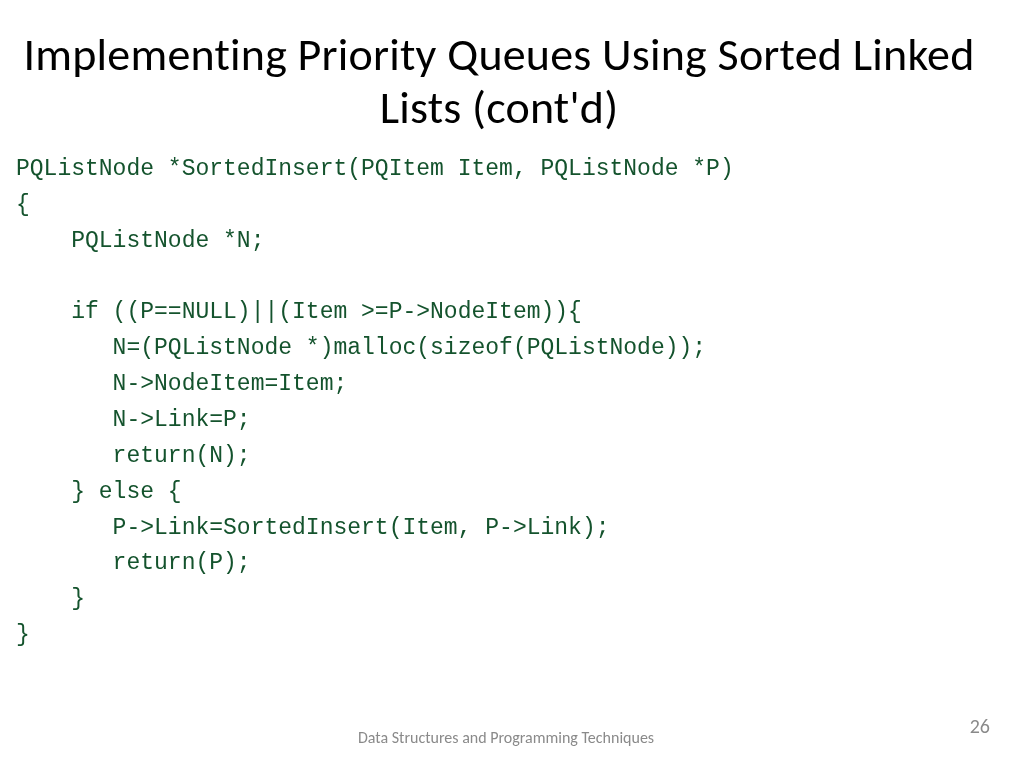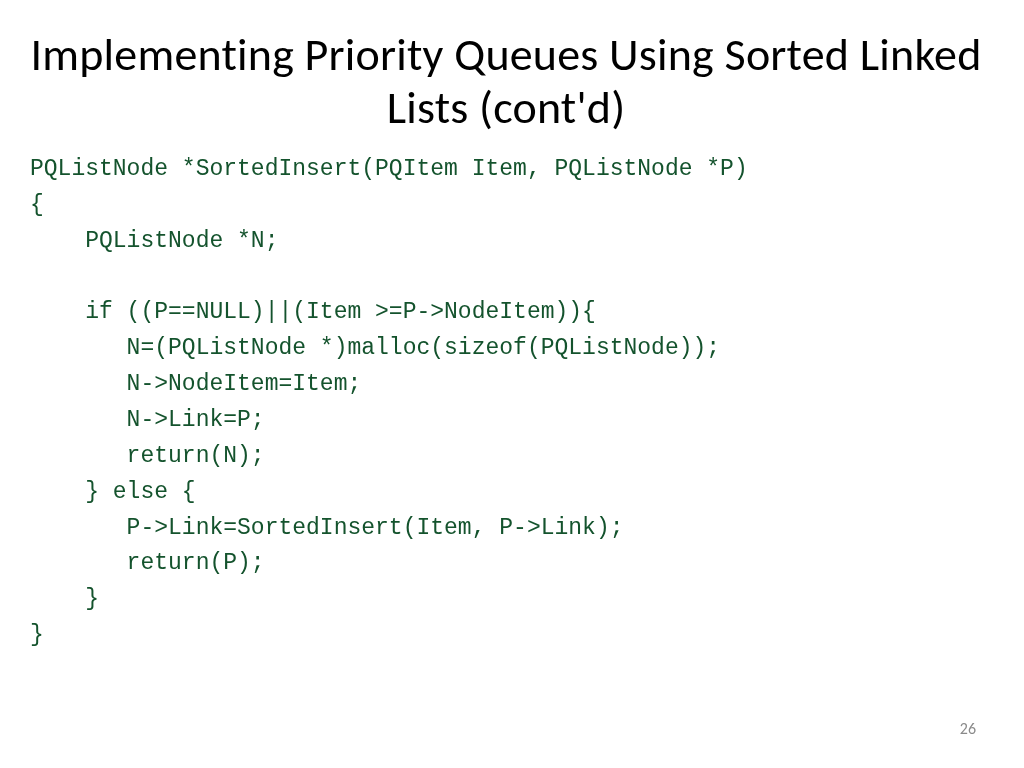--- a/index.html
+++ b/index.html
@@ -1,36 +1,40 @@
 <!DOCTYPE html>
 <html><head>
 <meta charset="utf-8">
 <style>
   * { margin: 0; padding: 0; box-sizing: border-box; }
   html, body { width: 1024px; height: 768px; background: #ffffff; font-family: Calibri, Arial, sans-serif; color: #000; }
-  .slide { width: 1012px; height: 768px; position: relative; padding: 28px 30px 0 30px; }
+  .slide { width: 1012px; height: 768px; position: relative; padding: 28px 30px 0 16px; }
   .title { font-size: 46px; line-height: 1.15; text-align: center; font-weight: 400; letter-spacing: 0.2px; margin-bottom: 18px; }
   .code { font-family: "Courier New", Courier, monospace; font-size: 23px; line-height: 1.56; white-space: pre; color: #14532d; }
   .footer { position: absolute; bottom: 20px; left: 0; width: 100%; text-align: center; }
   .footer-text { font-size: 16px; color: #8a8a8a; line-height: 1.25; display: inline-block; }
-  .pagenum { position: absolute; right: 36px; bottom: 30px; font-size: 16px; color: #8a8a8a; }
+  .pagenum { position: absolute; right: 22px; bottom: 30px; font-size: 20px; color: #8a8a8a; }
 </style>
 </head>
 <body>
 
 <div class="slide">
   <h1 class="title">Implementing Priority Queues Using Sorted Linked Lists (cont'd)</h1>
   <pre class="code">PQListNode *SortedInsert(PQItem Item, PQListNode *P)
 {
     PQListNode *N;
 
     if ((P==NULL)||(Item &gt;=P-&gt;NodeItem)){
        N=(PQListNode *)malloc(sizeof(PQListNode));
        N-&gt;NodeItem=Item;
        N-&gt;Link=P;
        return(N);
     } else {
        P-&gt;Link=SortedInsert(Item, P-&gt;Link);
        return(P);
     }
 }</pre>
+  <div class="footer">
+    <div class="footer-text">Data Structures and Programming
+Techniques</div>
+  </div>
   <div class="pagenum">26</div>
 </div>
 
 </body></html>

